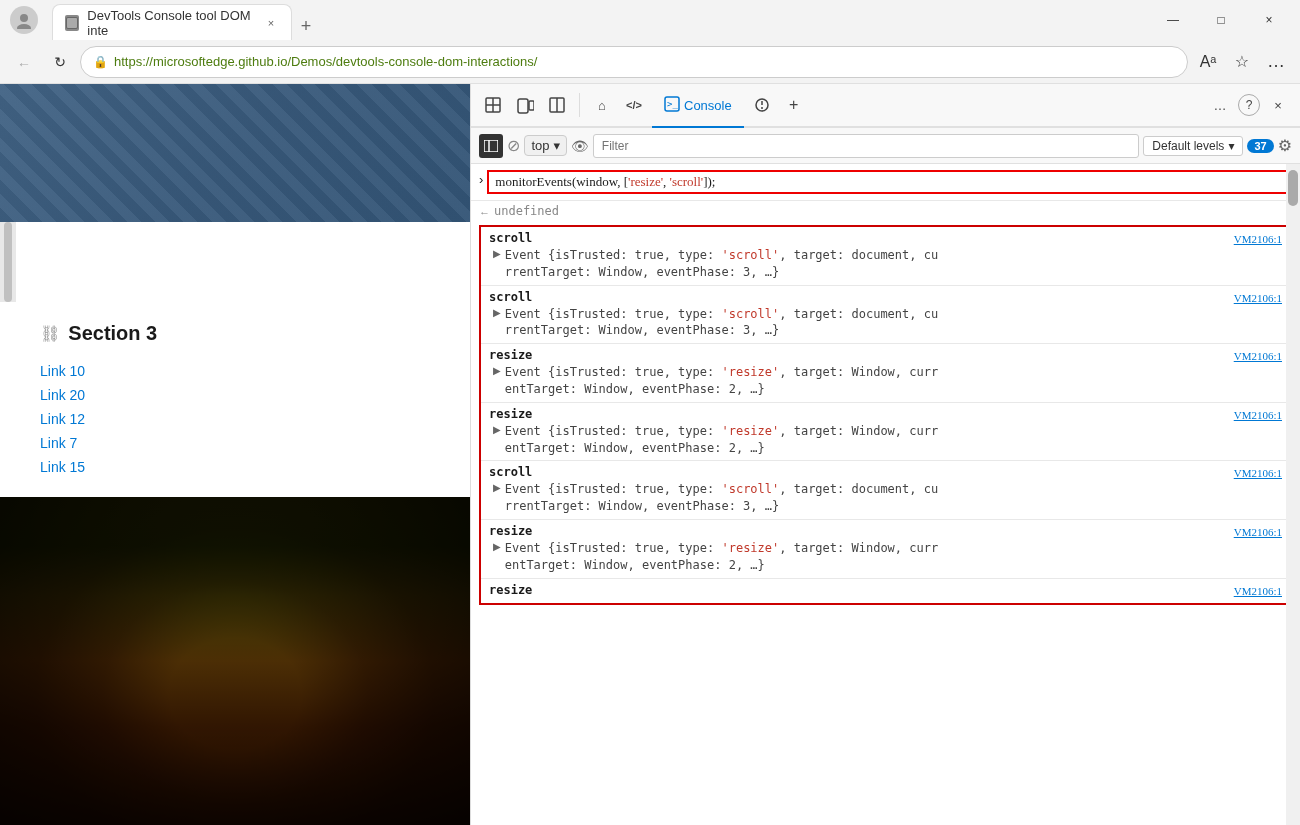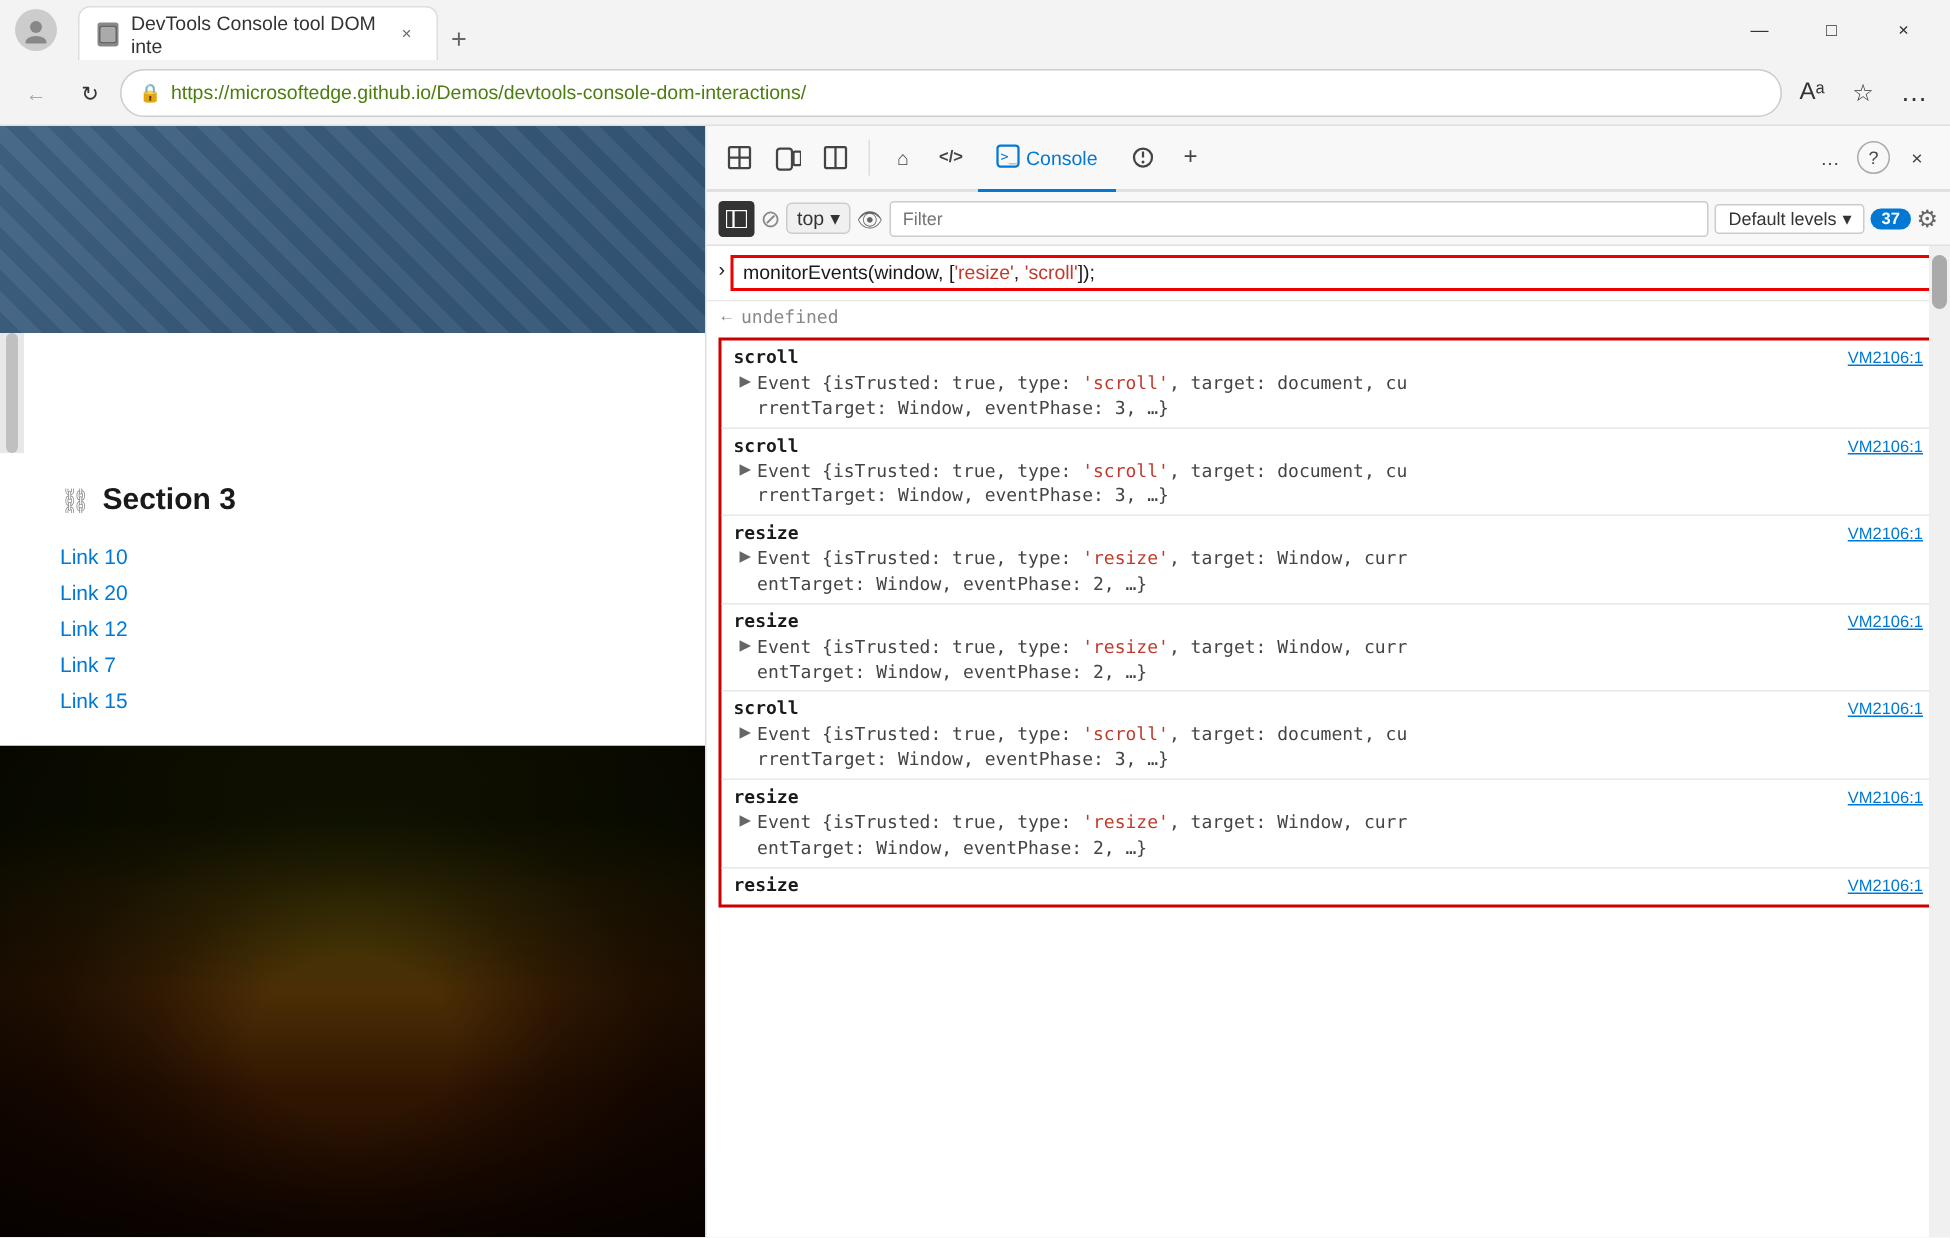--- a/index.html
+++ b/index.html
@@ -78,21 +78,21 @@
     .chevron-right { color: #1a1a1a; font-size: 13px; margin-right: 4px; margin-top: 2px; }
     .console-code-input { font-family: 'Consolas', monospace; font-size: 13px; border: 2px solid #e00; background: #fff; padding: 2px 6px; color: #1a1a1a; outline: none; width: 100%; }
 
     
     .undefined-row { display: flex; align-items: center; padding: 3px 8px; background: #fff; }
     .left-arrow { color: #888; font-size: 11px; margin-right: 4px; }
     .undefined-text { color: #888; font-size: 12px; font-family: 'Consolas', monospace; }
     .event-entry { padding: 4px 8px; }
     .event-header { display: flex; align-items: flex-end; justify-content: space-between; margin-bottom: 2px; }
     .event-type { font-family: 'Consolas', monospace; font-size: 12px; color: #1a1a1a; font-weight: bold; }
-    .event-source { color: #0078d4; font-size: 11px; font-family: Liberation Sans, sans-serif; text-decoration: underline; cursor: pointer; }
+    .event-source { color: #0078d4; font-size: 11px; font-family: Liberation Serif, serif; text-decoration: underline; cursor: pointer; }
     .event-detail { display: flex; align-items: flex-start; gap: 4px; padding-left: 4px; }
     .expand-arrow { color: #666; font-size: 10px; cursor: pointer; margin-top: 1px; }
     .event-obj { font-family: 'Consolas', monospace; font-size: 12px; color: #444; line-height: 1.4; }
 
     .dt-panel-right { display: flex; flex: 1; overflow: hidden; }
     .console-main { flex: 1; overflow: hidden; display: flex; flex-direction: column; position: relative; }
   </style>
 </head>
 <body>
 
@@ -253,21 +253,21 @@
         <span class="settings-icon">⚙</span>
       </div>
 
       <div class="dt-panel-right">
         <div class="console-main">
           <div class="console-inner">
 
             <div class="console-input-row">
               <span class="chevron-right">›</span>
               <div class="console-code-input">
-                <span style="font-family:Liberation Sans, sans-serif; font-size:13px;">monitorEvents(window, [<span style="color:#c0392b">'resize'</span>, <span style="color:#c0392b">'scroll'</span>]);</span>
+                <span style="font-family:Liberation Serif, serif; font-size:13px;">monitorEvents(window, [<span style="color:#c0392b">'resize'</span>, <span style="color:#c0392b">'scroll'</span>]);</span>
               </div>
             </div>
 
             <div class="undefined-row">
               <span class="left-arrow">←</span>
               <span class="undefined-text">undefined</span>
             </div>
 
             <div style="border: 2px solid #cc0000; margin: 4px 8px 4px 8px;">
 

